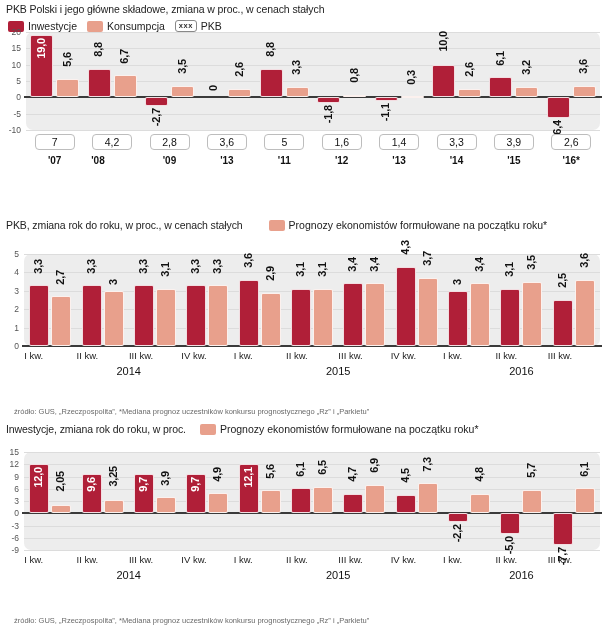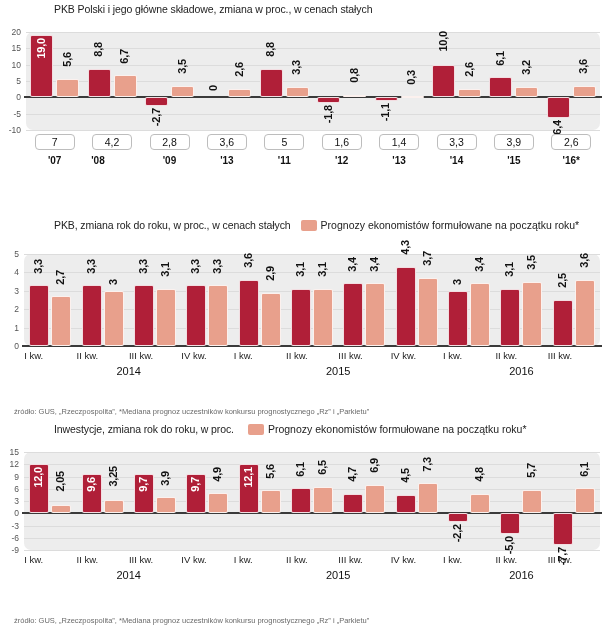--- a/index.html
+++ b/index.html
@@ -6,21 +6,21 @@
   html, body {
     margin: 0; padding: 0;
     width: 606px; height: 640px;
     background: #ffffff;
     font-family: "Liberation Sans", sans-serif;
     color: #1a1a1a;
     overflow: hidden;
   }
   .page { width: 606px; height: 640px; position: relative; }
 
-  .panel { position: relative; padding-left: 48px; }
+  .panel { position: relative; }
 
   .panel-head {
     display: flex; align-items: center;
     gap: 6px;
     font-size: 10.5px;
     color: #222;
     padding: 3px 0 2px 6px;
     white-space: nowrap;
   }
   .panel-head .title { font-size: 10.5px; letter-spacing: -0.1px; }
@@ -95,20 +95,34 @@
   }
 </style>
 </head>
 <body>
 
 <div class="page">
 
   <div class="panel" style="position:absolute;left:0;top:0;width:606px;height:214px;">
     <div class="panel-head">
       <span class="title">PKB Polski i jego główne składowe, zmiana w proc., w cenach stałych</span>
+    </div>
+    <div class="panel-head" style="padding-left:8px;gap:10px;">
+      <span class="legend-item">
+        <span class="swatch dark"></span>
+        <span>Inwestycje</span>
+      </span>
+      <span class="legend-item">
+        <span class="swatch light"></span>
+        <span>Konsumpcja</span>
+      </span>
+      <span class="legend-item">
+        <span class="pkb-badge">xxx</span>
+        <span>PKB</span>
+      </span>
     </div>
     <div class="chart-wrap" id="c1" style="position:absolute;left:0;top:28px;width:606px;height:150px;">
         <div class="plot" style="left: 26px; top: 4px; width: 574px; height: 98px;">
           <div class="gridline" style="top: 0px;"></div>
           <div class="gridline" style="top: 16.3333px;"></div>
           <div class="gridline" style="top: 32.6667px;"></div>
           <div class="gridline" style="top: 49px;"></div>
           <div class="gridline" style="top: 81.6667px;"></div>
           <div class="gridline" style="top: 98px;"></div>
         </div>
@@ -176,21 +190,21 @@
         <div class="bar dark" title="'16* -6,4" style="left: 546.8px; top: 69.3333px; width: 23px; height: 20.9067px;"></div>
         <div class="vlabel out" style="left: 552.3px; top: 92.24px; width: 12px; text-align: center;">-6,4</div>
         <div class="bar light" title="'16* 3,6" style="left: 572.8px; top: 57.5733px; width: 23px; height: 11.76px;"></div>
         <div class="vlabel out" style="left: 578.3px; top: 30.9733px; width: 12px; text-align: center;">3,6</div>
         <div class="yearbox" style="left: 551.3px; top: 106px; width: 40px;">2,6</div>
         <div class="yearlab" style="left: 547.3px; top: 127px; width: 48px;">'16*</div>
       </div>
   </div>
 
   <div class="panel" style="position:absolute;left:0;top:216px;width:606px;height:202px;">
-    <div class="panel-head" style="gap:4px;">
+    <div class="panel-head" style="gap:20px;">
       <span class="title">PKB, zmiana rok do roku, w proc., w cenach stałych</span>
       <span class="legend-item" style="margin-left:6px;">
         <span class="swatch light"></span>
         <span>Prognozy ekonomistów formułowane na początku roku*</span>
       </span>
     </div>
     <div class="chart-wrap" id="c2" style="position:absolute;left:0;top:20px;width:606px;height:150px;">
         <div class="plot" style="left: 24px; top: 18px; width: 576px; height: 92px;">
           <div class="gridline" style="top: 0px;"></div>
           <div class="gridline" style="top: 18.4px;"></div>

